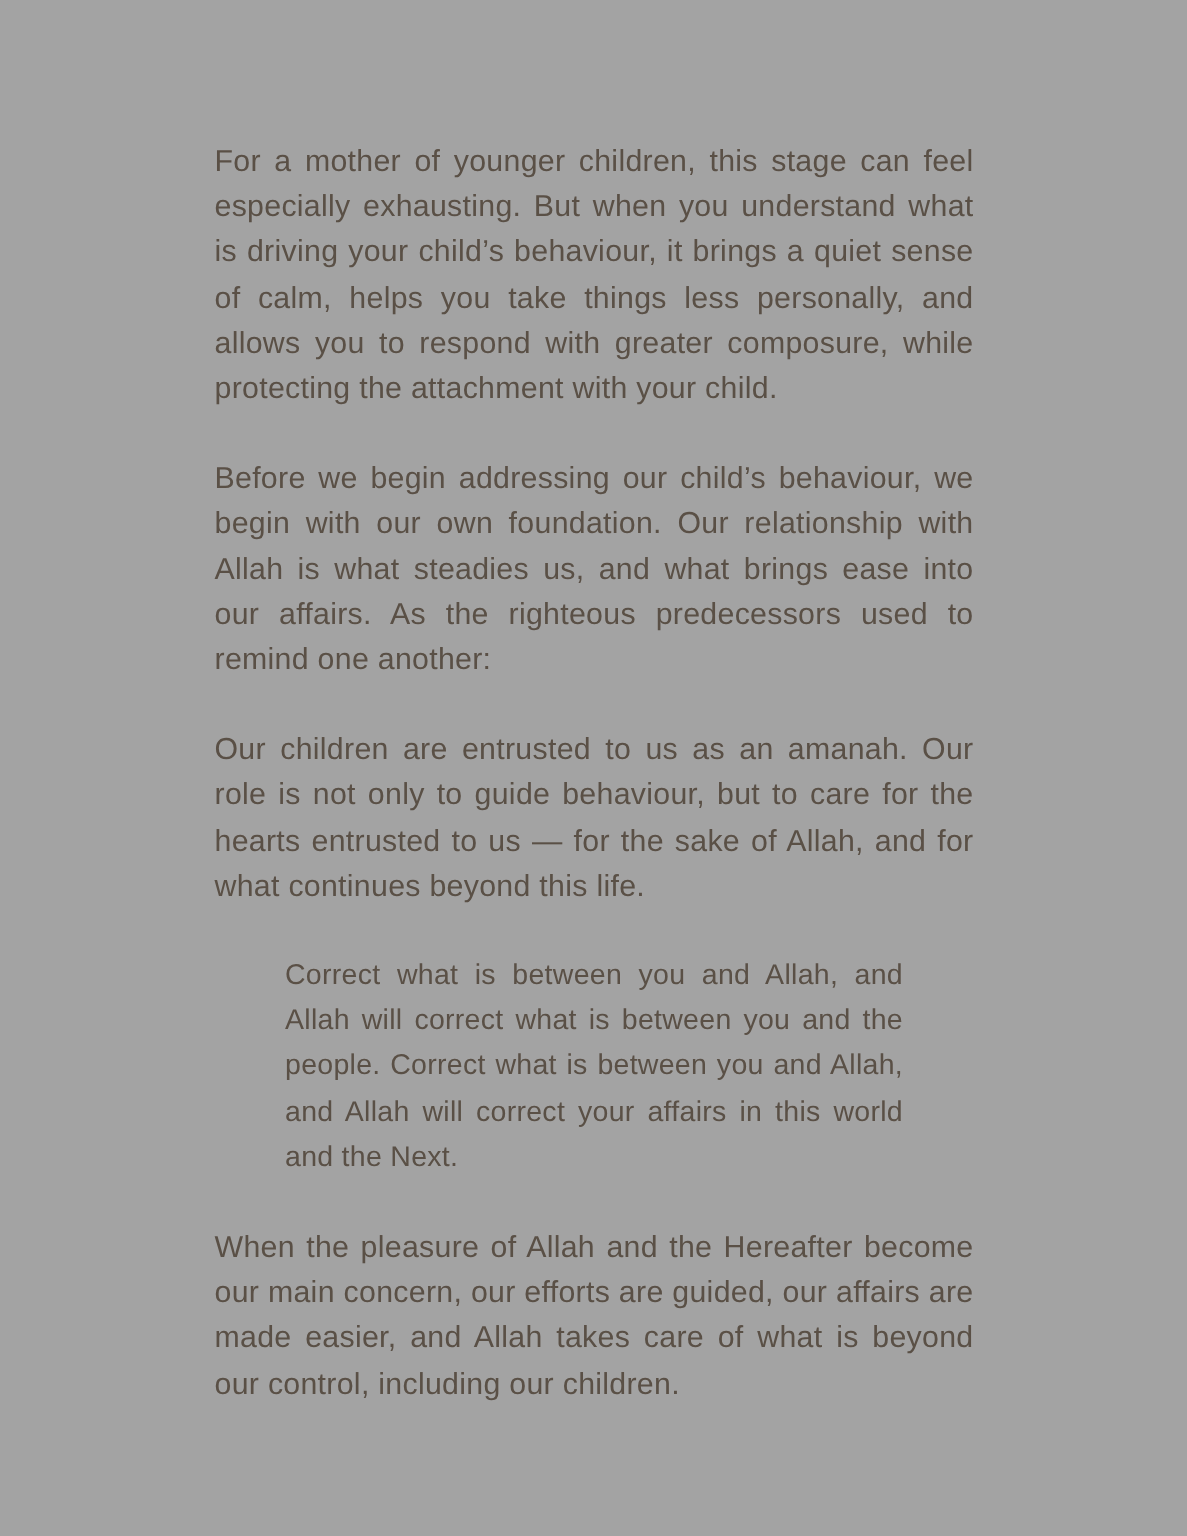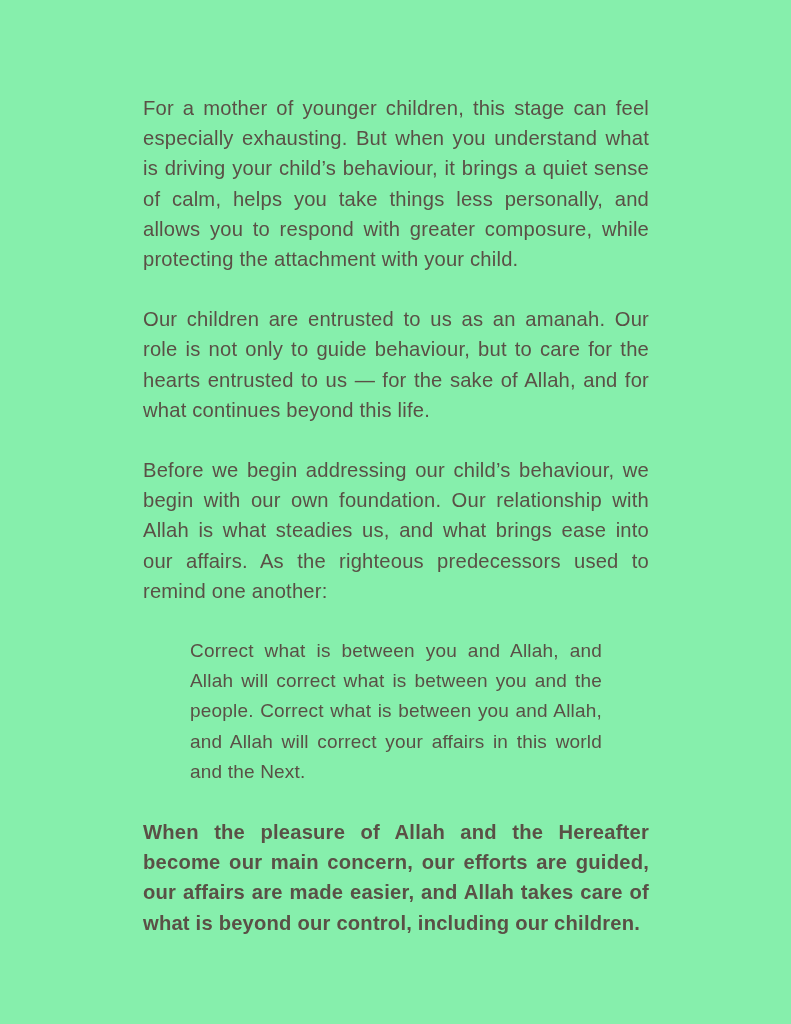--- a/index.html
+++ b/index.html
@@ -9,21 +9,21 @@
   }
 
   body {
     font-family: "Liberation Sans", "DejaVu Sans", sans-serif;
   }
 
   .page {
     position: relative;
     width: 791px;
     height: 1024px;
-    background: #86efac;
+    background: #a3a3a3;
     margin: 0 auto;
     overflow: hidden;
     box-sizing: border-box;
   }
 
   .content {
     position: absolute;
     left: 143px;
     top: 93px;
     width: 506px;
@@ -35,21 +35,20 @@
     line-height: 30.2px;
     color: #5a5046;
     text-align: justify;
     text-justify: inter-word;
     letter-spacing: 0.01em;
     -webkit-font-smoothing: antialiased;
   }
 
   .para:last-child {
     margin-bottom: 0;
-    font-weight: bold;
   }
 
   .blockquote {
     margin: 0 0 30px 0;
     padding: 0;
     width: 412px;
     margin-left: 47px;
     font-size: 19px;
     line-height: 30.2px;
     color: #5a5046;
@@ -59,22 +58,22 @@
   }
 </style>
 </head>
 <body>
 
 <div class="page">
   <div class="content">
 
     <p class="para">For a mother of younger children, this stage can feel especially exhausting. But when you understand what is driving your child’s behaviour, it brings a quiet sense of calm, helps you take things less personally, and allows you to respond with greater composure, while protecting the attachment with your child.</p>
 
+    <p class="para">Before we begin addressing our child’s behaviour, we begin with our own foundation. Our relationship with Allah is what steadies us, and what brings ease into our affairs. As the righteous predecessors used to remind one another:</p>
+
     <p class="para">Our children are entrusted to us as an amanah. Our role is not only to guide behaviour, but to care for the hearts entrusted to us — for the sake of Allah, and for what continues beyond this life.</p>
-
-    <p class="para">Before we begin addressing our child’s behaviour, we begin with our own foundation. Our relationship with Allah is what steadies us, and what brings ease into our affairs. As the righteous predecessors used to remind one another:</p>
 
     <blockquote class="blockquote">Correct what is between you and Allah, and Allah will correct what is between you and the people. Correct what is between you and Allah, and Allah will correct your affairs in this world and the Next.</blockquote>
 
     <p class="para">When the pleasure of Allah and the Hereafter become our main concern, our efforts are guided, our affairs are made easier, and Allah takes care of what is beyond our control, including our children.</p>
 
   </div>
 </div>
 
 </body></html>

